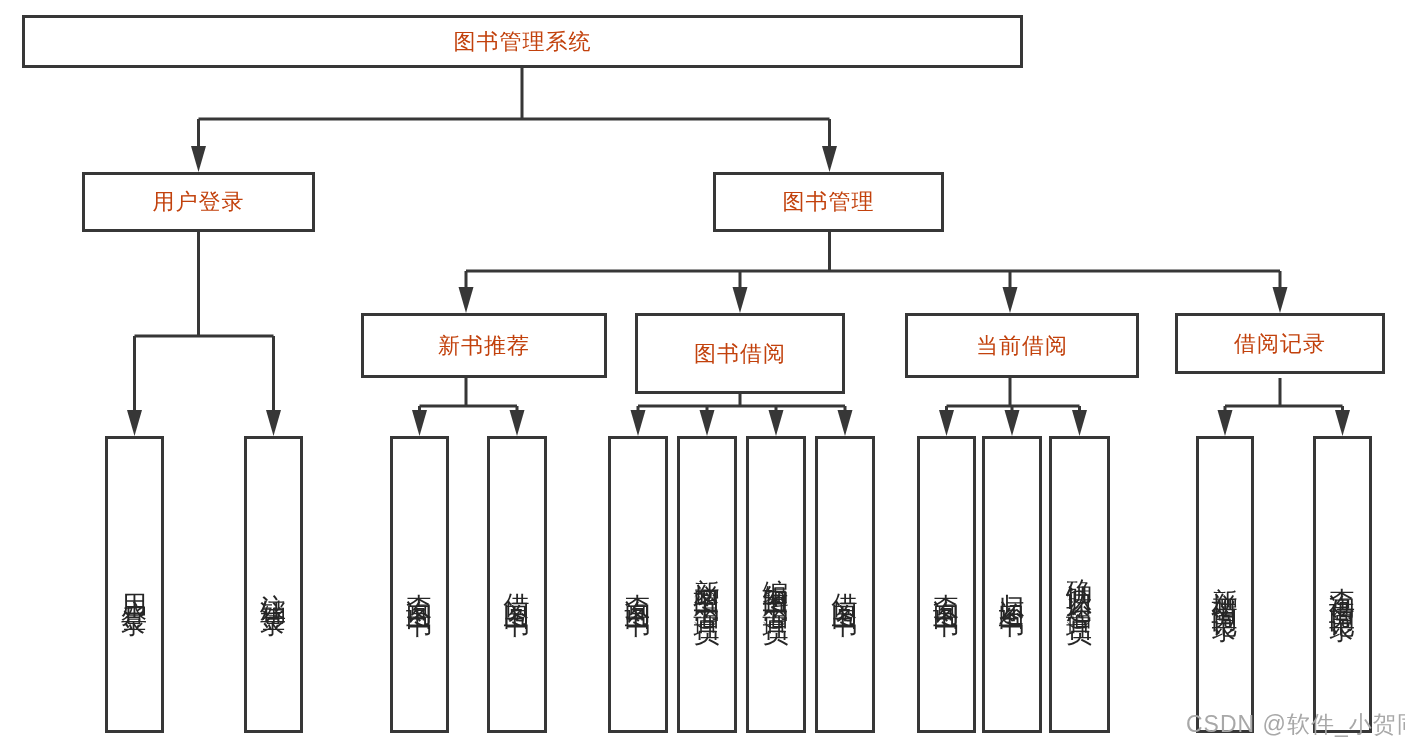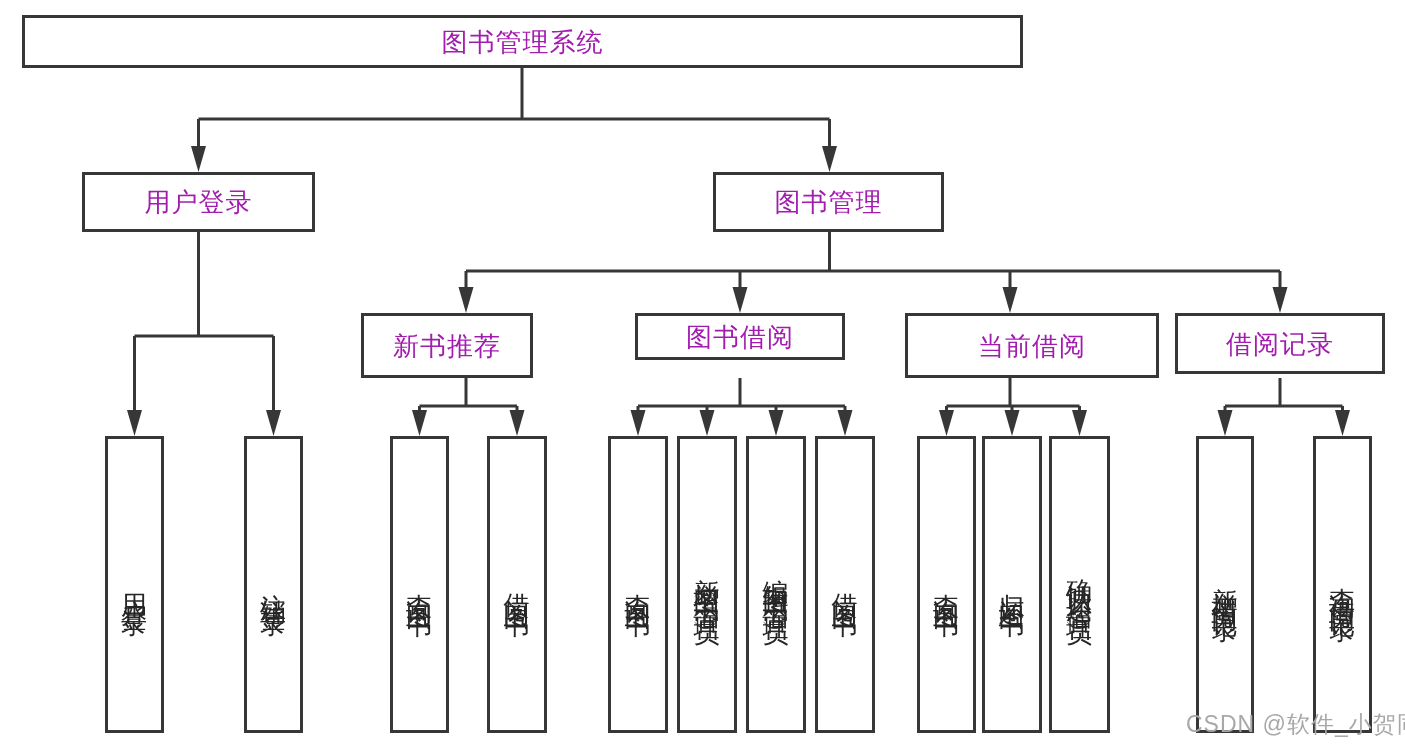--- a/index.html
+++ b/index.html
@@ -22,23 +22,23 @@
     position: absolute;
     box-sizing: border-box;
     border: 3px solid #373737;
     background: #ffffff;
     display: flex;
     align-items: center;
     justify-content: center;
     z-index: 1;
   }
   .hlabel {
-    font-size: 26px;
+    font-size: 22px;
     letter-spacing: 1px;
-    color: #a21caf;
+    color: #c2410c;
     white-space: nowrap;
     line-height: 1;
   }
   .vlabel {
     writing-mode: vertical-rl;
     text-orientation: mixed;
     font-size: 26px;
     letter-spacing: 6px;
     line-height: 1;
     color: #262626;
@@ -105,27 +105,27 @@
     <span class="hlabel">图书管理系统</span>
   </div>
 
   <div class="nodebox" style="left:82px; top:172px; width:233px; height:60px;">
     <span class="hlabel">用户登录</span>
   </div>
   <div class="nodebox" style="left:713px; top:172px; width:231px; height:60px;">
     <span class="hlabel">图书管理</span>
   </div>
 
-  <div class="nodebox" style="left:361px; top:313px; width:172px; height:65px;">
+  <div class="nodebox" style="left:361px; top:313px; width:246px; height:65px;">
     <span class="hlabel">新书推荐</span>
   </div>
-  <div class="nodebox" style="left:635px; top:313px; width:210px; height:47px;">
+  <div class="nodebox" style="left:635px; top:313px; width:210px; height:81px;">
     <span class="hlabel">图书借阅</span>
   </div>
-  <div class="nodebox" style="left:905px; top:313px; width:254px; height:65px;">
+  <div class="nodebox" style="left:905px; top:313px; width:234px; height:65px;">
     <span class="hlabel">当前借阅</span>
   </div>
   <div class="nodebox" style="left:1175px; top:313px; width:210px; height:61px;">
     <span class="hlabel">借阅记录</span>
   </div>
 
   <div class="nodebox" style="left:105px; top:436px; width:59px; height:297px;">
     <span class="vlabel">用户登录</span>
   </div>
   <div class="nodebox" style="left:244px; top:436px; width:59px; height:297px;">

